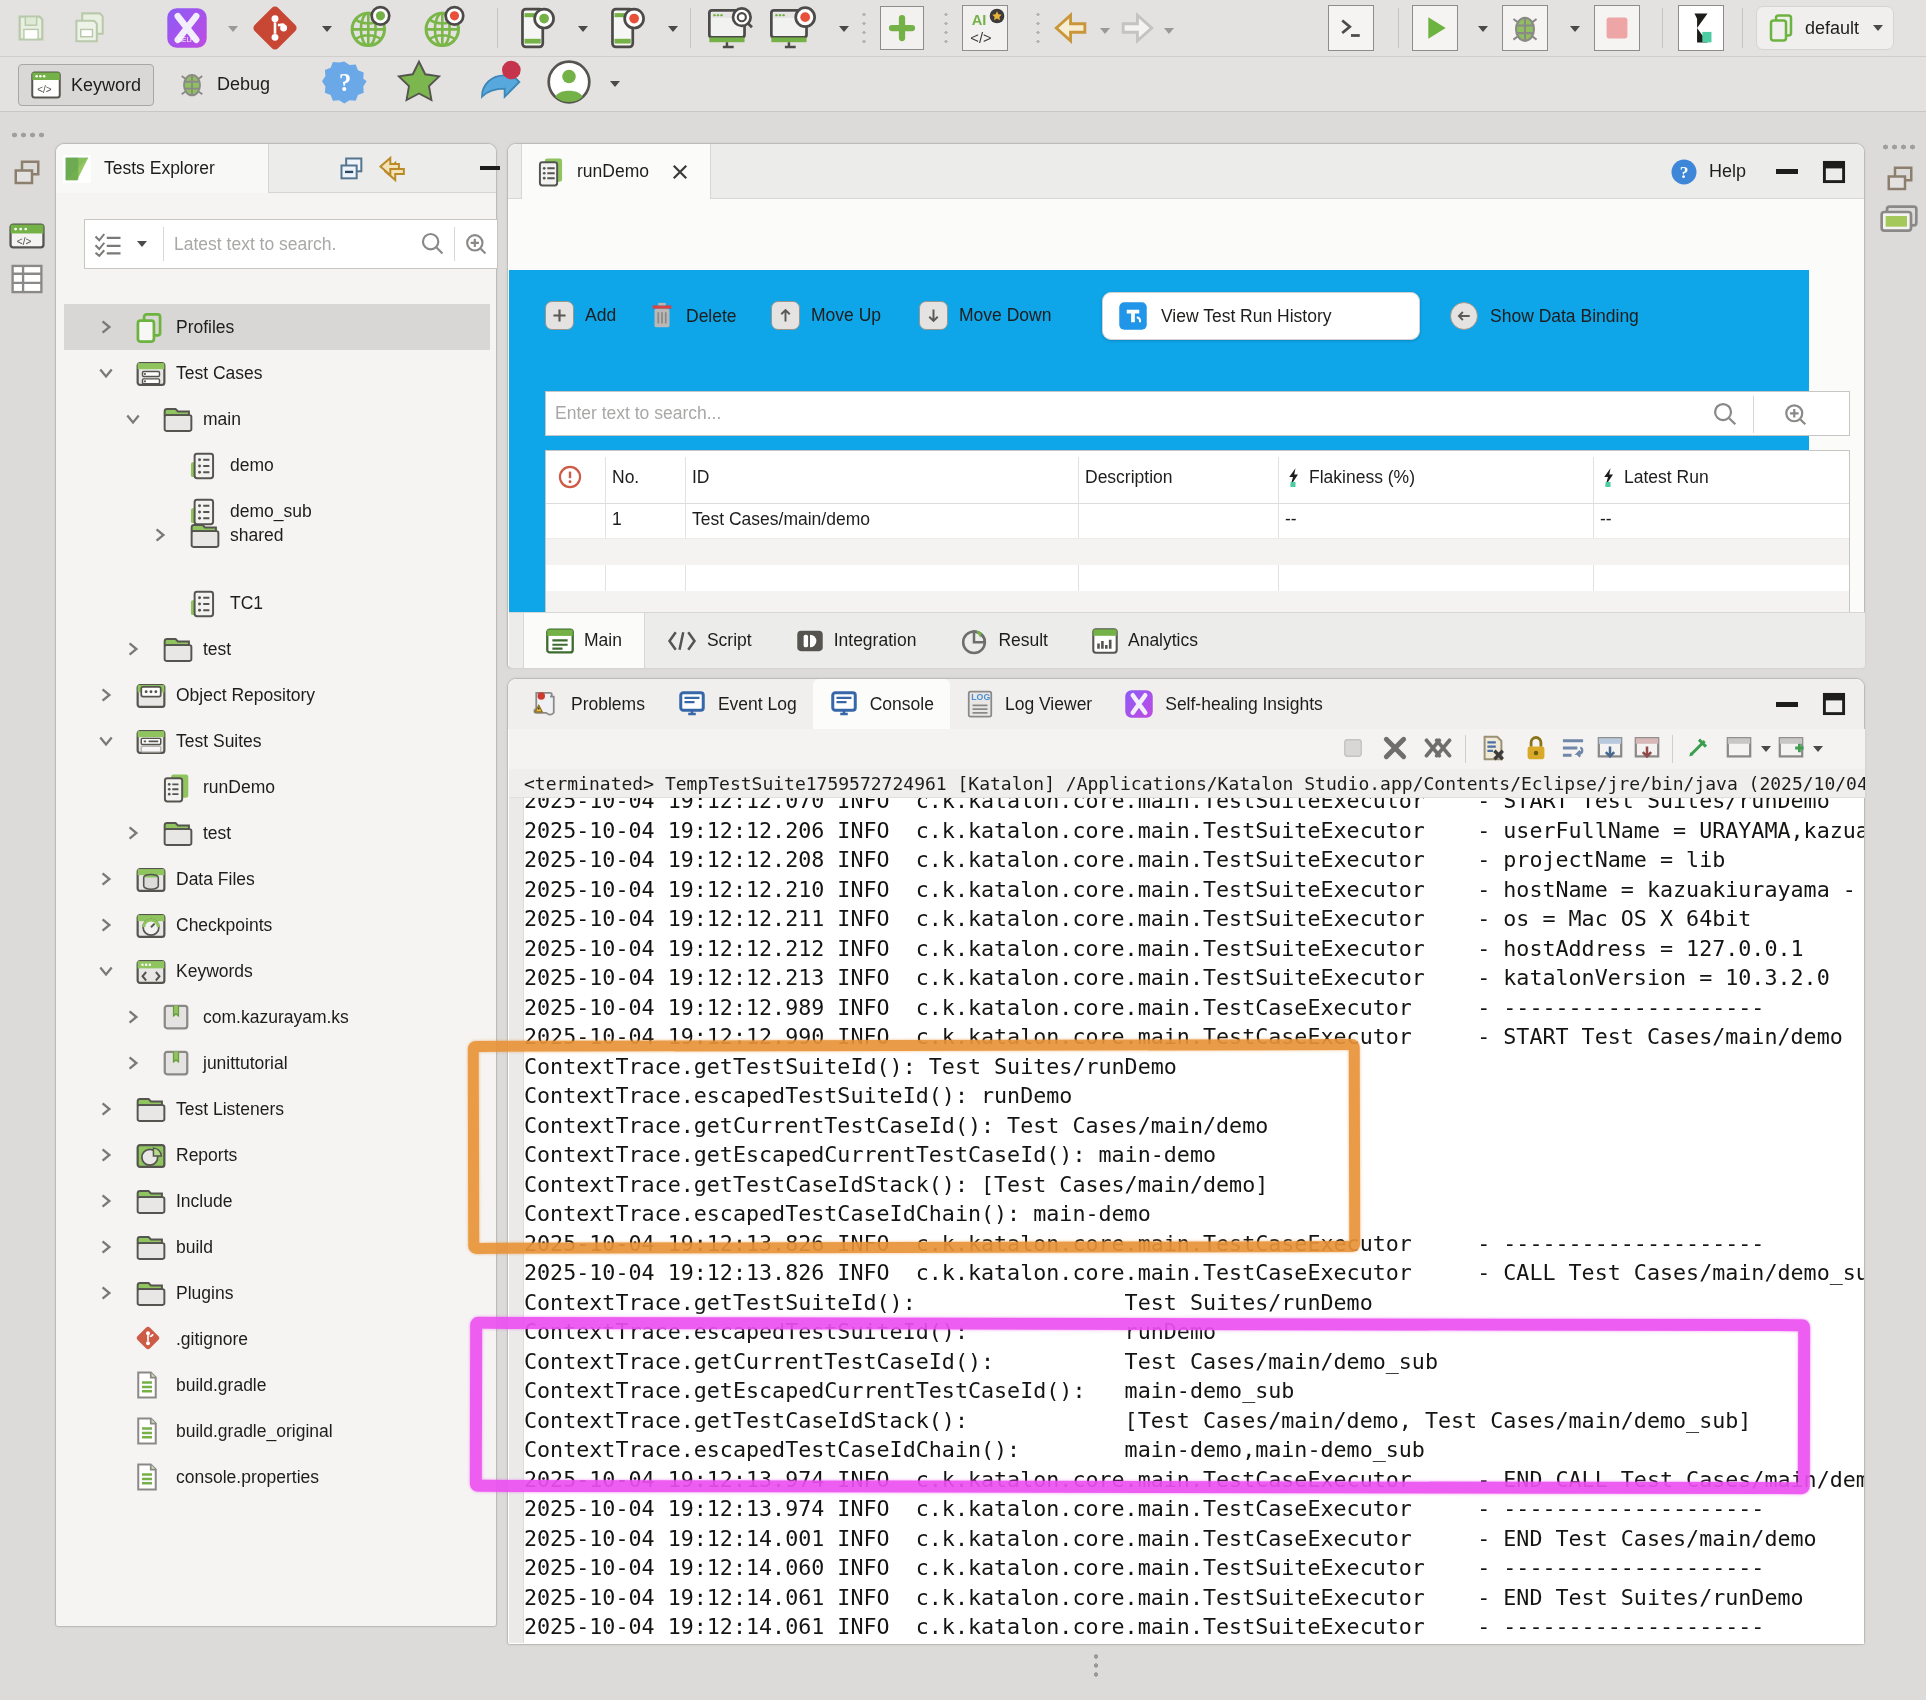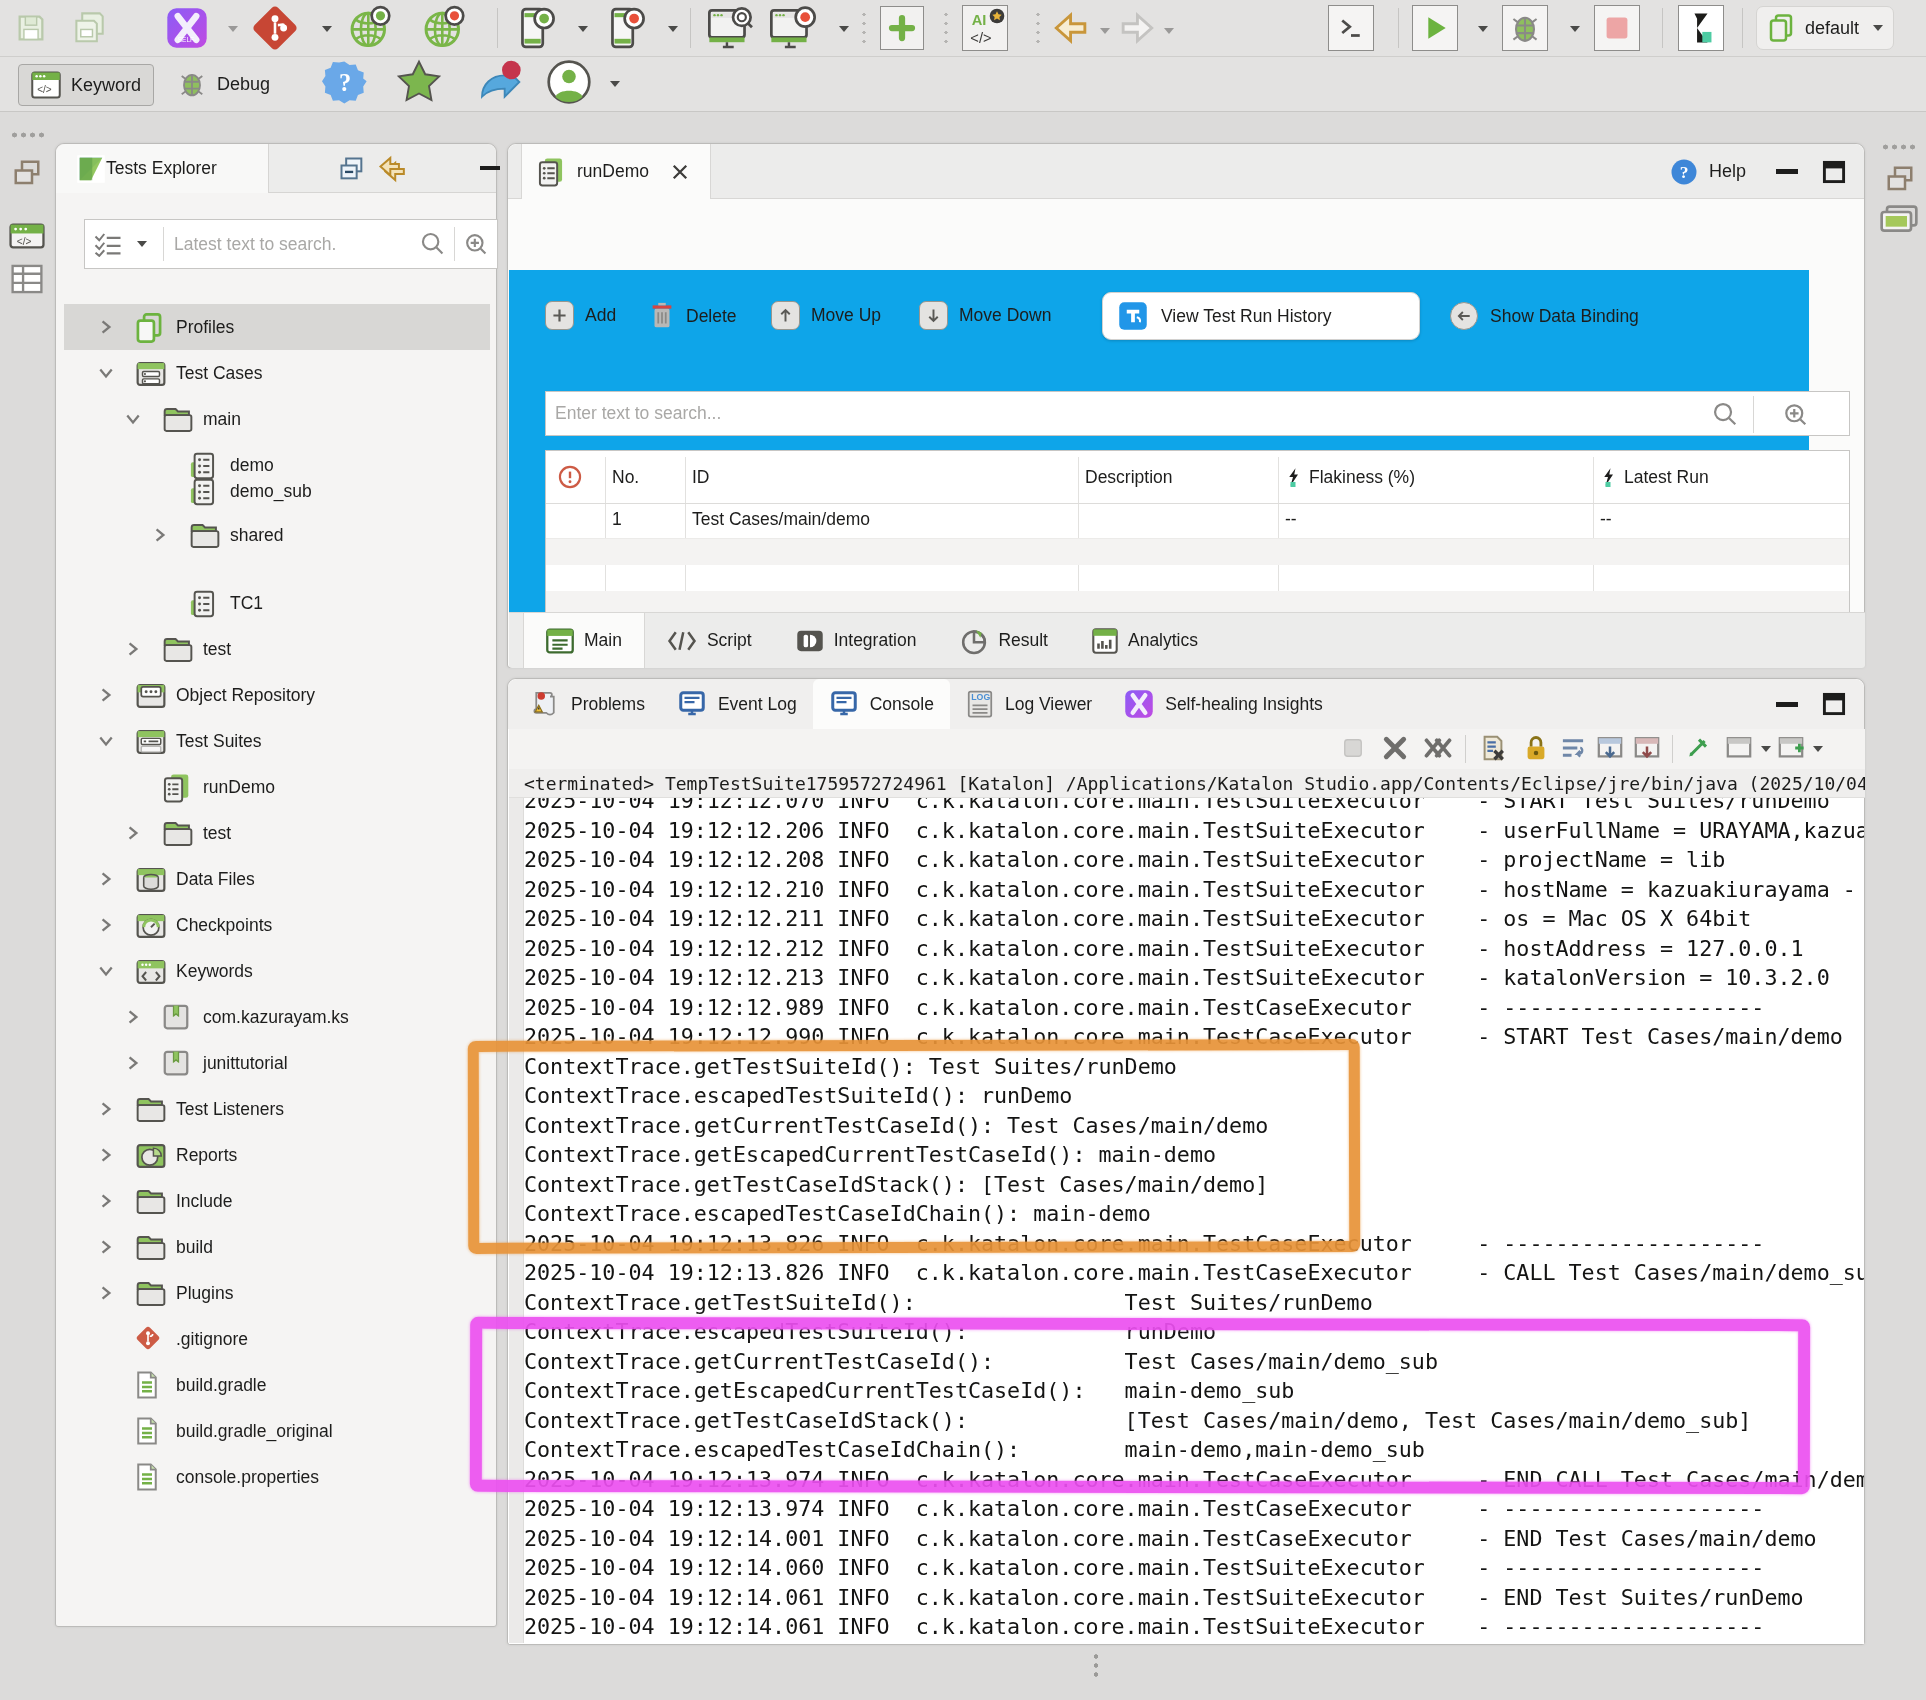--- a/index.html
+++ b/index.html
@@ -14,21 +14,21 @@
 .vsep{position:absolute;top:8px;width:1px;height:40px;background:#c6c5c3}
 .dotsep{position:absolute;top:10px;width:4px;height:36px;background-image:radial-gradient(circle,#b5b4b2 1.6px,transparent 1.8px);background-size:4px 9px}
 .caret{width:0;height:0;border-left:5px solid transparent;border-right:5px solid transparent;border-top:6px solid #4a4a48;margin-left:6px}
 .caret.dim{border-top-color:#9a9998}
 .btnbox{border:1.5px solid #8e8d8b;border-radius:0;background:#f2f1f0;display:flex;align-items:center;justify-content:center}
 
 .panel{background:#f5f4f3;border:1px solid #bcbbb9;border-radius:9px 9px 3px 3px;box-shadow:0 0 3px rgba(0,0,0,0.08)}
 
 #sidebar{left:55px;top:143px;width:442px;height:1484px}
 #sb-head{position:absolute;left:0;top:0;width:100%;height:49px;background:#ececeb;border-bottom:1px solid #d6d5d3;border-radius:9px 9px 0 0}
-#sb-tab{position:absolute;left:0;top:0;width:213px;height:49px;background:#f8f8f7;border-right:1px solid #d6d5d3;border-radius:9px 0 0 0;display:flex;align-items:center;padding-left:20px;font-size:17.5px}
+#sb-tab{position:absolute;left:0;top:0;width:213px;height:49px;background:#f8f8f7;border-right:1px solid #d6d5d3;border-radius:9px 0 0 0;display:flex;align-items:center;padding-left:6px;gap:12px;font-size:17.5px}
 .hicon{color:#5c5b59}
 #sb-search{position:absolute;left:28px;top:75px;width:442px;height:50px;background:#fff;border:1px solid #c7c6c4;display:flex;align-items:center}
 #sb-search{width:414px}
 #tree{position-absolute}
 .trow{position:absolute;left:8px;width:426px;height:46px;display:flex;align-items:center;font-size:17.5px}
 .trow.sel{background:#d8d7d5}
 .chev{position:absolute;width:16px;height:16px}
 .ticon{position:absolute;width:32px;height:30px}
 .tlabel{position:absolute;white-space:nowrap}
 
@@ -431,21 +431,21 @@
             <rect x="2" y="10" width="4" height="12" rx="1.5" fill="#8fc45f"></rect>
             <rect x="5" y="3" width="15" height="20" rx="2" fill="#f2f2f1" stroke="#55544f" stroke-width="1.6"></rect>
             <circle cx="9" cy="8" r="1.2" fill="#55544f"></circle>
             <circle cx="9" cy="13" r="1.2" fill="#55544f"></circle>
             <circle cx="9" cy="18" r="1.2" fill="#55544f"></circle>
             <path d="M12 8h5M12 13h5M12 18h5" stroke="#55544f" stroke-width="1.6"></path>
           </svg>
         </span>
         <span class="tlabel" style="left:166px">demo</span>
       </div>
-      <div class="trow" style="top: 324px;">
+      <div class="trow" style="top: 344px;">
         <span class="ticon" style="left:124px">
           <svg width="28" height="32" viewBox="0 0 22 26">
             <rect x="2" y="10" width="4" height="12" rx="1.5" fill="#8fc45f"></rect>
             <rect x="5" y="3" width="15" height="20" rx="2" fill="#f2f2f1" stroke="#55544f" stroke-width="1.6"></rect>
             <circle cx="9" cy="8" r="1.2" fill="#55544f"></circle>
             <circle cx="9" cy="13" r="1.2" fill="#55544f"></circle>
             <circle cx="9" cy="18" r="1.2" fill="#55544f"></circle>
             <path d="M12 8h5M12 13h5M12 18h5" stroke="#55544f" stroke-width="1.6"></path>
           </svg>
         </span>

